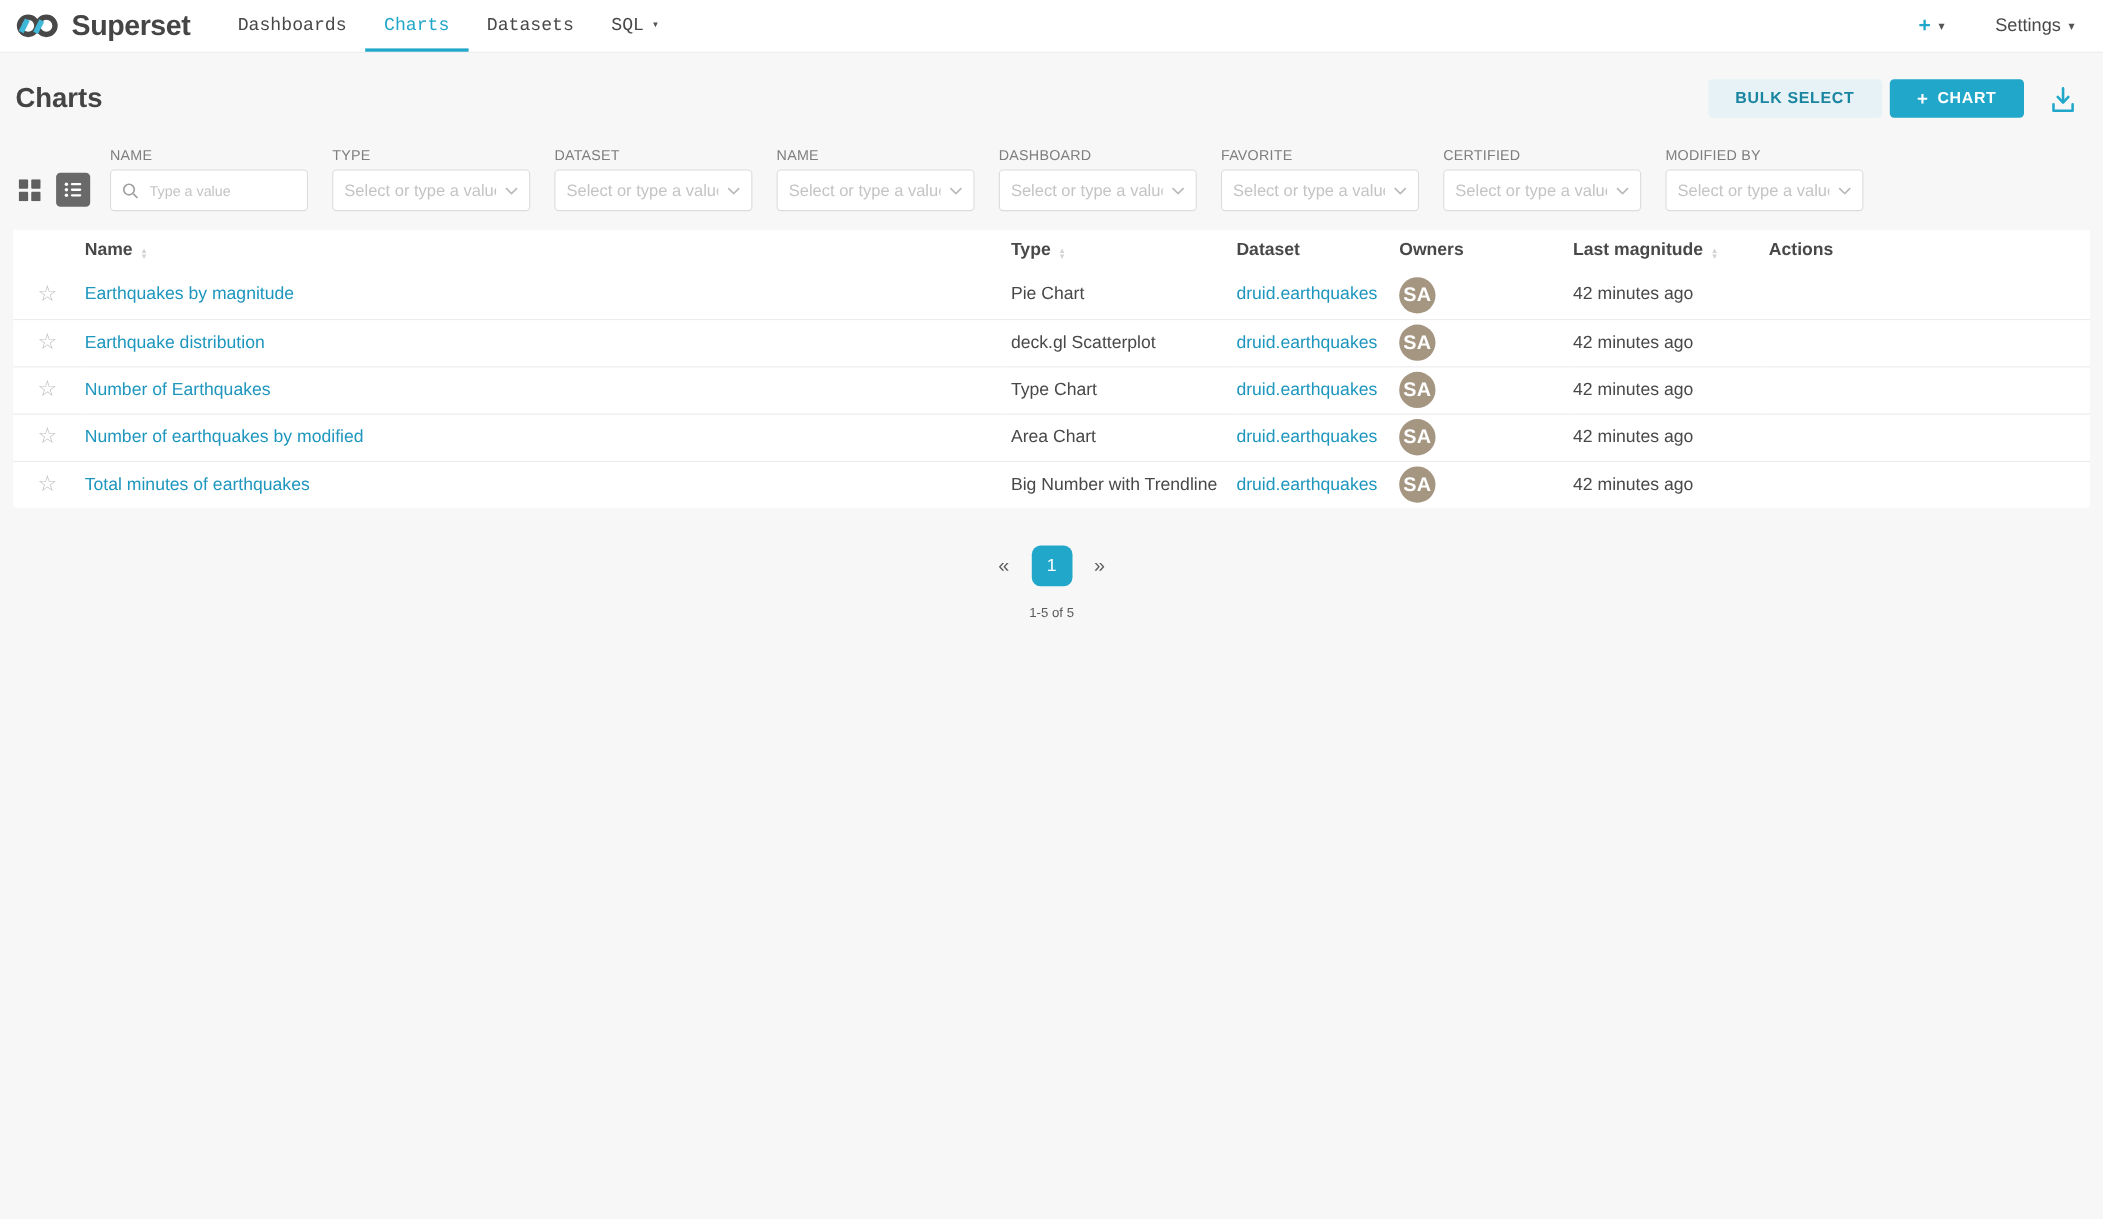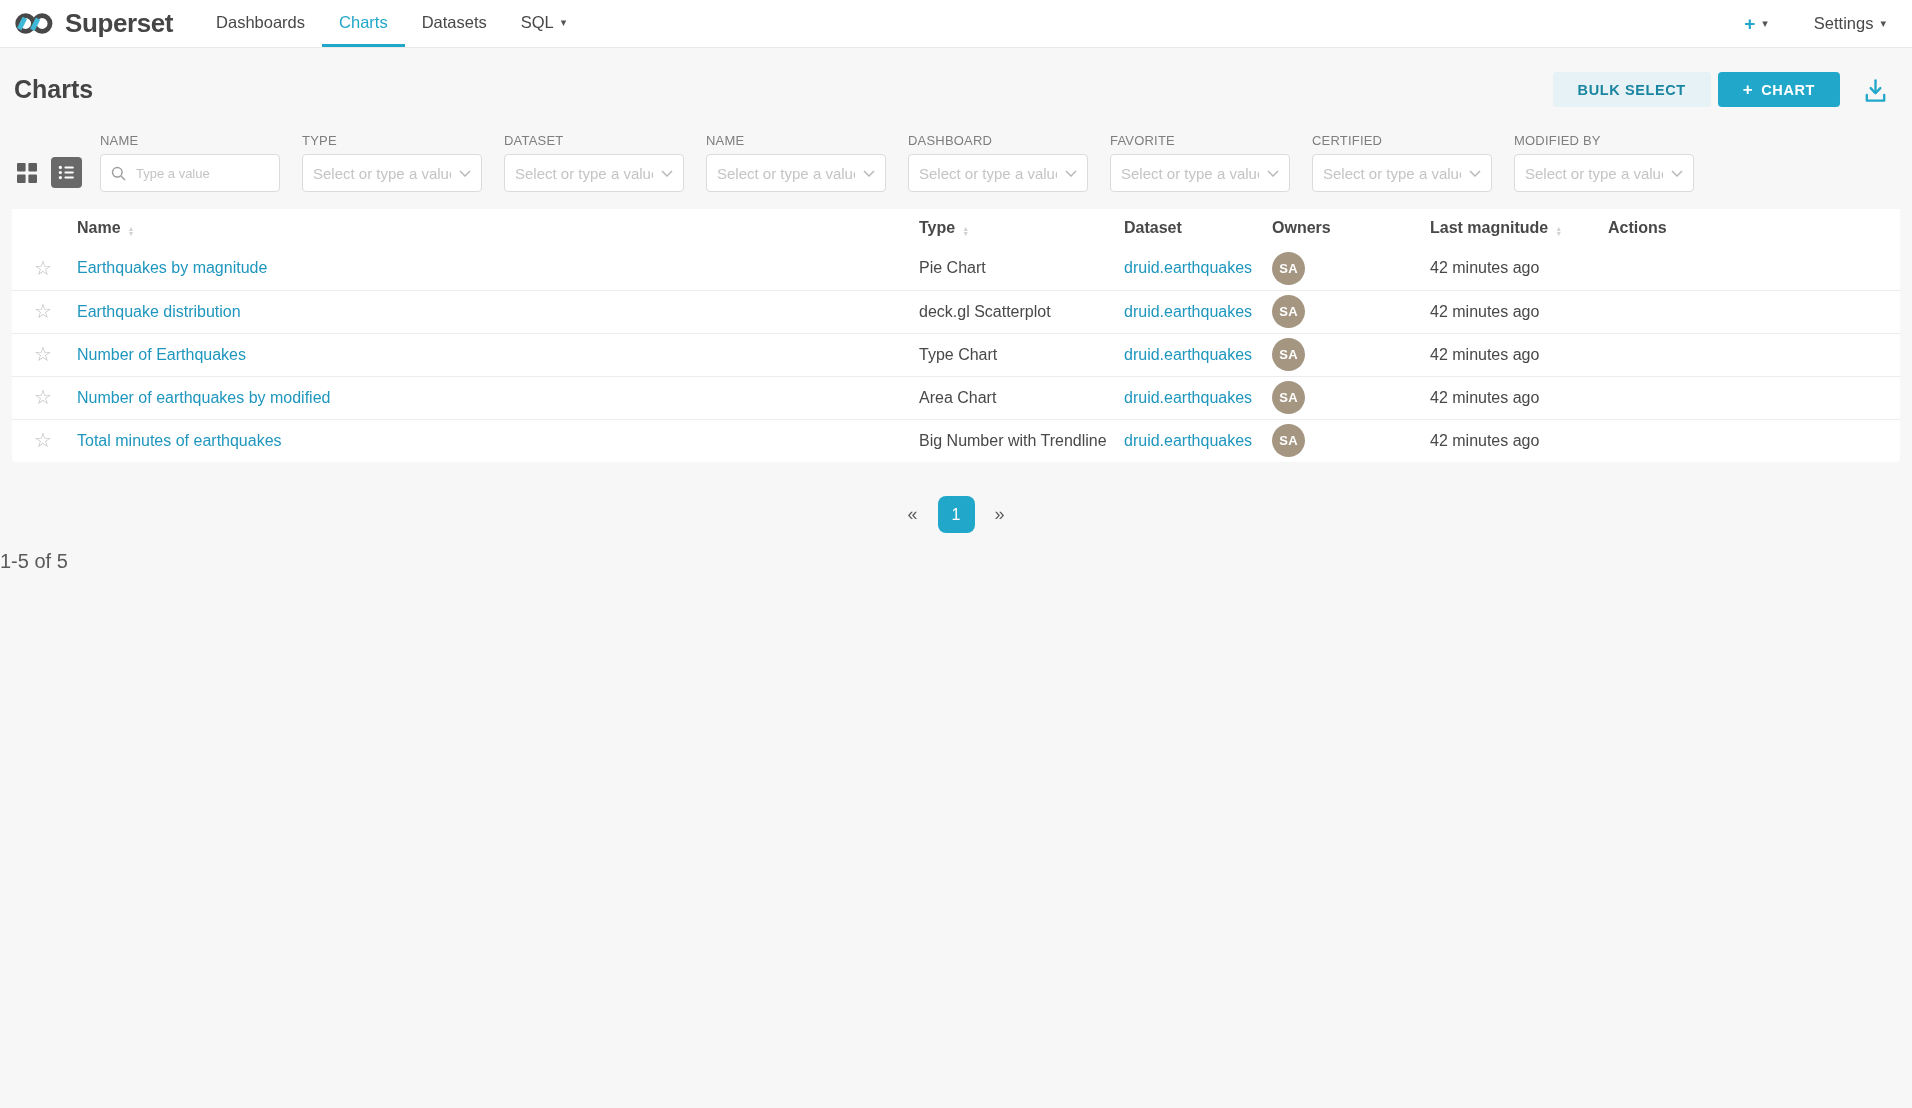--- a/index.html
+++ b/index.html
@@ -19,21 +19,21 @@
   
   .navbar{
     height:48px;background:#fff;border-bottom:1px solid #EAEAEA;
     display:flex;align-items:stretch;padding:0 26px 0 14px;
   }
   .logo{display:flex;align-items:center;gap:9px;margin-right:26px;cursor:pointer;}
   .logo-text{font-size:26px;font-weight:bold;color:#454545;letter-spacing:-0.4px;}
   .nav-items{display:flex;align-items:stretch;}
   .nav-item{
     display:flex;align-items:center;padding:0 17px;font-size:16.5px;color:#484848;
-    border-bottom:3px solid transparent;cursor:pointer;
+    border-bottom:3px solid transparent;cursor:pointer;font-family:Liberation Mono, monospace;
   }
   .nav-item.active{color:var(--primary);border-bottom-color:var(--primary);}
   .caret{font-size:11px;color:#555;margin-left:7px;}
   .nav-right{margin-left:auto;display:flex;align-items:center;gap:46px;}
   .nav-plus{display:flex;align-items:center;cursor:pointer;}
   .nav-plus .plus-glyph{color:var(--primary);font-size:19px;font-weight:bold;}
   .nav-settings{display:flex;align-items:center;font-size:16.5px;cursor:pointer;}
   
   .subheader{display:flex;align-items:center;padding:24px 12px 18px 14px;}
   .page-title{font-size:25px;font-weight:bold;color:#444;margin:0;}
@@ -75,31 +75,31 @@
   tbody tr + tr{border-top:1px solid #ECECEC;}
   td.star-cell, th.star-cell{text-align:center;padding:0;}
   .star{font-size:20px;color:#BDBDBD;cursor:pointer;line-height:1;}
   .sort{
     display:inline-flex;flex-direction:column;margin-left:7px;vertical-align:2px;
     color:#D3D3D3;font-size:7px;line-height:5px;
   }
   a.tbl-link{color:var(--link);text-decoration:none;cursor:pointer;}
   .avatar{
     width:33px;height:33px;border-radius:50%;background:var(--avatar);
-    color:#fff;font-size:13px;font-weight:bold;letter-spacing:0.3px;
+    color:#fff;font-size:18px;font-weight:bold;letter-spacing:0.3px;
     display:flex;align-items:center;justify-content:center;cursor:default;
   }
   
   .pagination{display:flex;justify-content:center;align-items:center;gap:12px;margin-top:34px;}
   .page-arrow{color:#5E5E5E;font-size:18px;padding:4px 8px;cursor:pointer;background:none;border:none;font-family:inherit;}
   .page-num{
     width:37px;height:37px;border:none;border-radius:8px;background:var(--primary);
     color:#fff;font-size:16px;font-family:inherit;cursor:pointer;
   }
-  .page-summary{color:#5A5A5A;font-size:20px;margin-top:17px;}
+  .page-summary{text-align:center;color:#5A5A5A;font-size:12px;margin-top:17px;}
 </style>
 </head>
 <body>
 
 <header class="navbar">
   <div class="logo">
     <span style="display:flex;">
       <svg width="42" height="29" viewBox="0 0 56 38">
         <circle cx="15.5" cy="19" r="10.5" fill="none" stroke="#484848" stroke-width="6.5"></circle>
         <circle cx="37.5" cy="19" r="10.5" fill="none" stroke="#484848" stroke-width="6.5"></circle>

